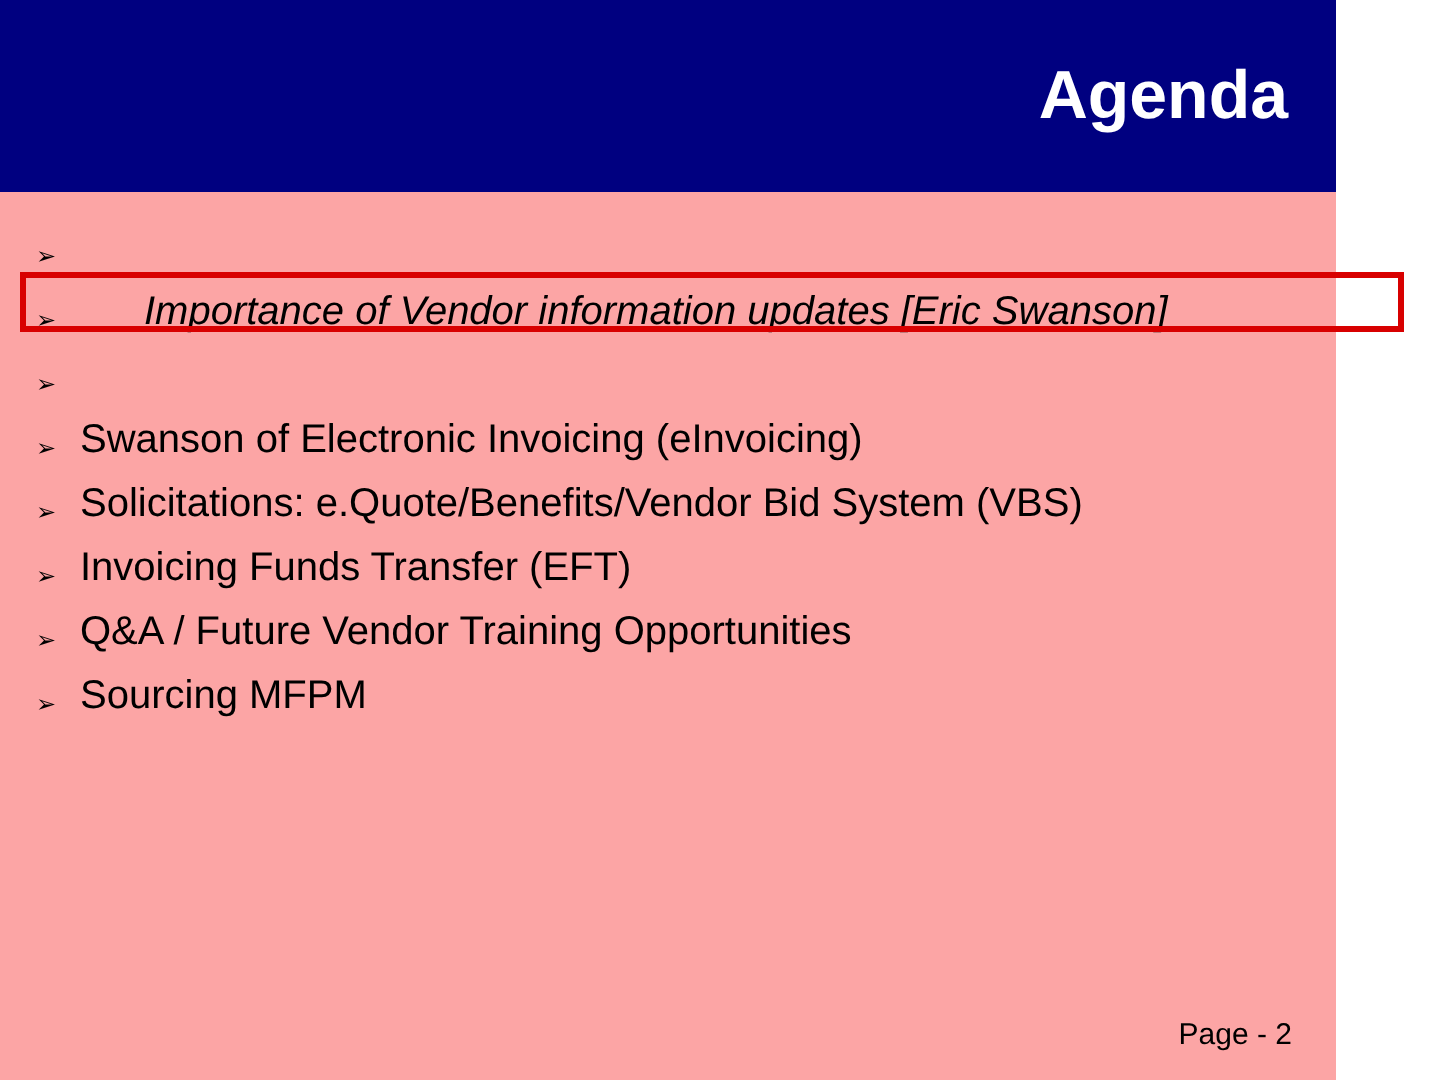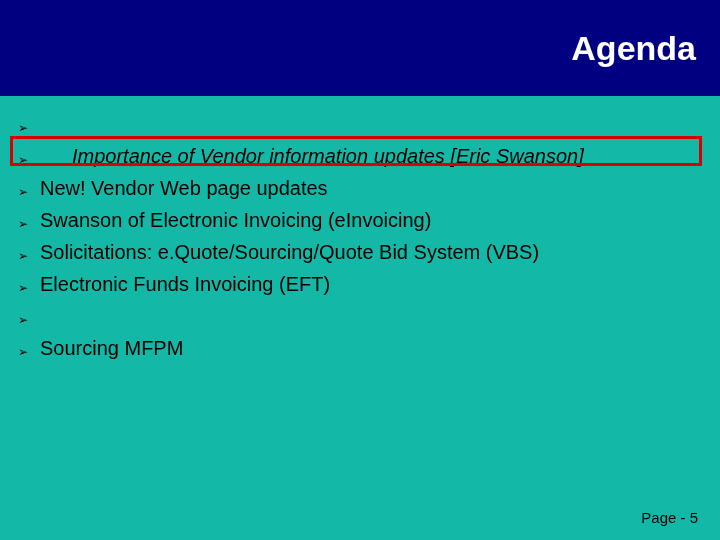--- a/index.html
+++ b/index.html
@@ -1,21 +1,21 @@
 <!DOCTYPE html>
 <html><head>
 <meta charset="utf-8">
 <style>
   * { margin: 0; padding: 0; box-sizing: border-box; }
   html, body { width: 720px; height: 540px; font-family: Arial, Helvetica, sans-serif; background: #fff; overflow: hidden; }
   .slide {
-    width: 720px;
+    width: 668px;
     height: 540px;
     position: relative;
-    background: #14b8a6;
+    background: #fca5a5;
   }
   .header {
     width: 100%;
     height: 96px;
     background: #000080;
     display: flex;
     align-items: center;
     justify-content: flex-end;
     padding-right: 24px;
   }
@@ -88,40 +88,40 @@
     <ul class="agenda-list">
       <li class="agenda-item">
         <span class="bullet">➢</span>
       </li>
       <li class="agenda-item">
         <span class="bullet">➢</span>
         <span class="item-text emph">Importance of Vendor information updates [Eric Swanson]</span>
       </li>
       <li class="agenda-item">
         <span class="bullet">➢</span>
-        <span class="item-text">New! Vendor Web page updates</span>
       </li>
       <li class="agenda-item">
         <span class="bullet">➢</span>
         <span class="item-text">Swanson of Electronic Invoicing (eInvoicing)</span>
       </li>
       <li class="agenda-item">
         <span class="bullet">➢</span>
-        <span class="item-text">Solicitations: e.Quote/Sourcing/Quote Bid System (VBS)</span>
+        <span class="item-text">Solicitations: e.Quote/Benefits/Vendor Bid System (VBS)</span>
       </li>
       <li class="agenda-item">
         <span class="bullet">➢</span>
-        <span class="item-text">Electronic Funds Invoicing (EFT)</span>
+        <span class="item-text">Invoicing Funds Transfer (EFT)</span>
       </li>
       <li class="agenda-item">
         <span class="bullet">➢</span>
+        <span class="item-text">Q&amp;A / Future Vendor Training Opportunities</span>
       </li>
       <li class="agenda-item">
         <span class="bullet">➢</span>
         <span class="item-text">Sourcing MFPM</span>
       </li>
     </ul>
     <div class="highlight-box"></div>
   </div>
 
-  <div class="footer">Page - 5</div>
+  <div class="footer">Page - 2</div>
 
 </div>
 
 </body></html>

